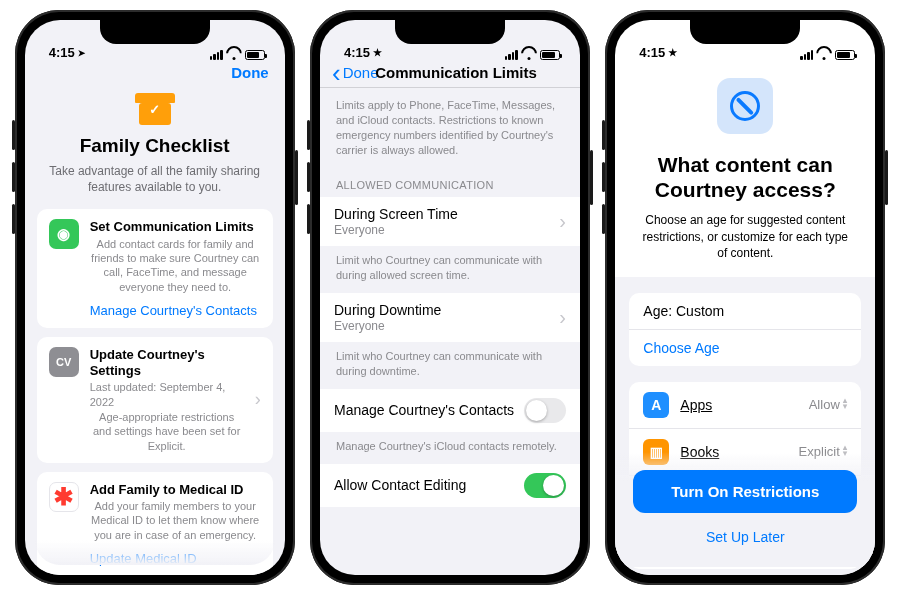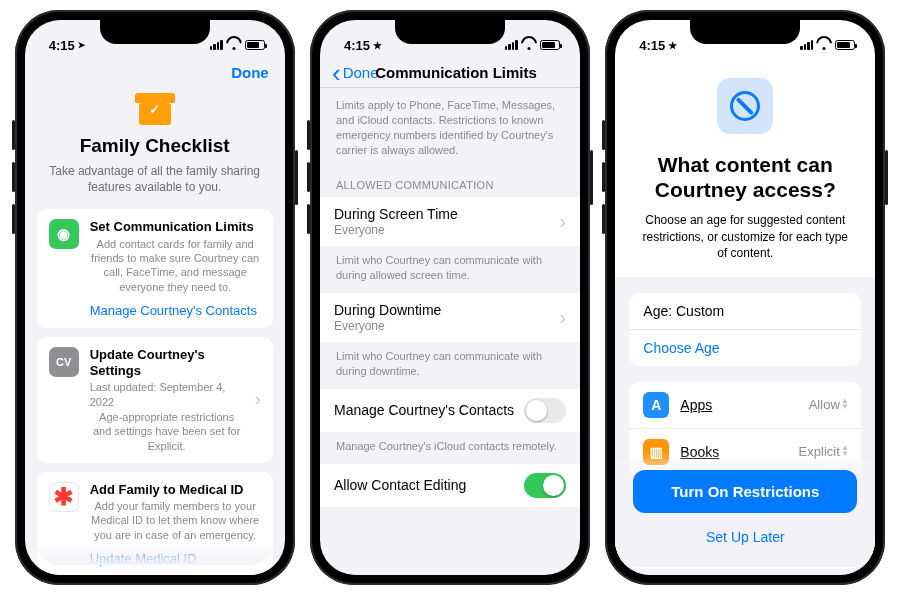--- a/index.html
+++ b/index.html
@@ -55,21 +55,21 @@
     transform: translateX(-50%);
     width: 110px; height: 24px;
     background: #000;
     border-radius: 0 0 16px 16px;
     z-index: 10;
   }
   .status-bar {
     height: 40px;
     display: flex;
     justify-content: space-between;
-    align-items: center;
+    align-items: flex-end;
     padding: 10px 20px 0 24px;
     font-size: 13px;
     font-weight: 600;
     flex-shrink: 0;
   }
   .status-time { display:flex; align-items:center; gap:3px;}
   .status-icons { display:flex; align-items:center; gap:4px; }
   .sig { display:flex; align-items:flex-end; gap:1px;}
   .sig span { width:2.5px; background:#000; border-radius:1px;}
   .sig span:nth-child(1){height:4px;}

